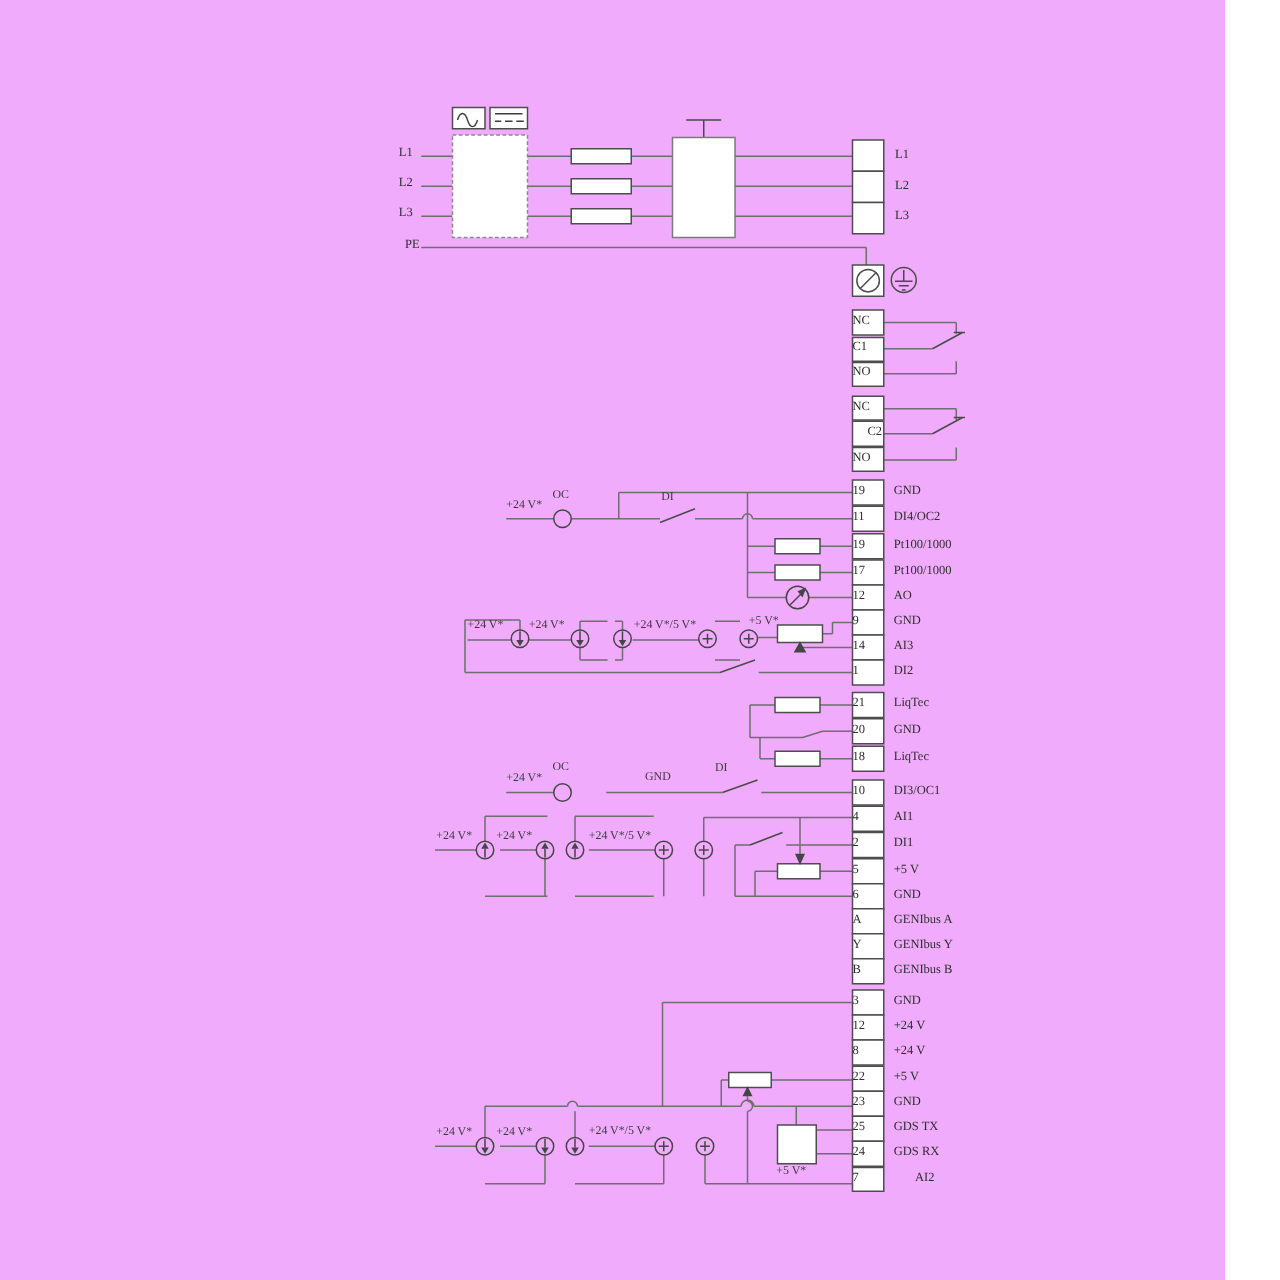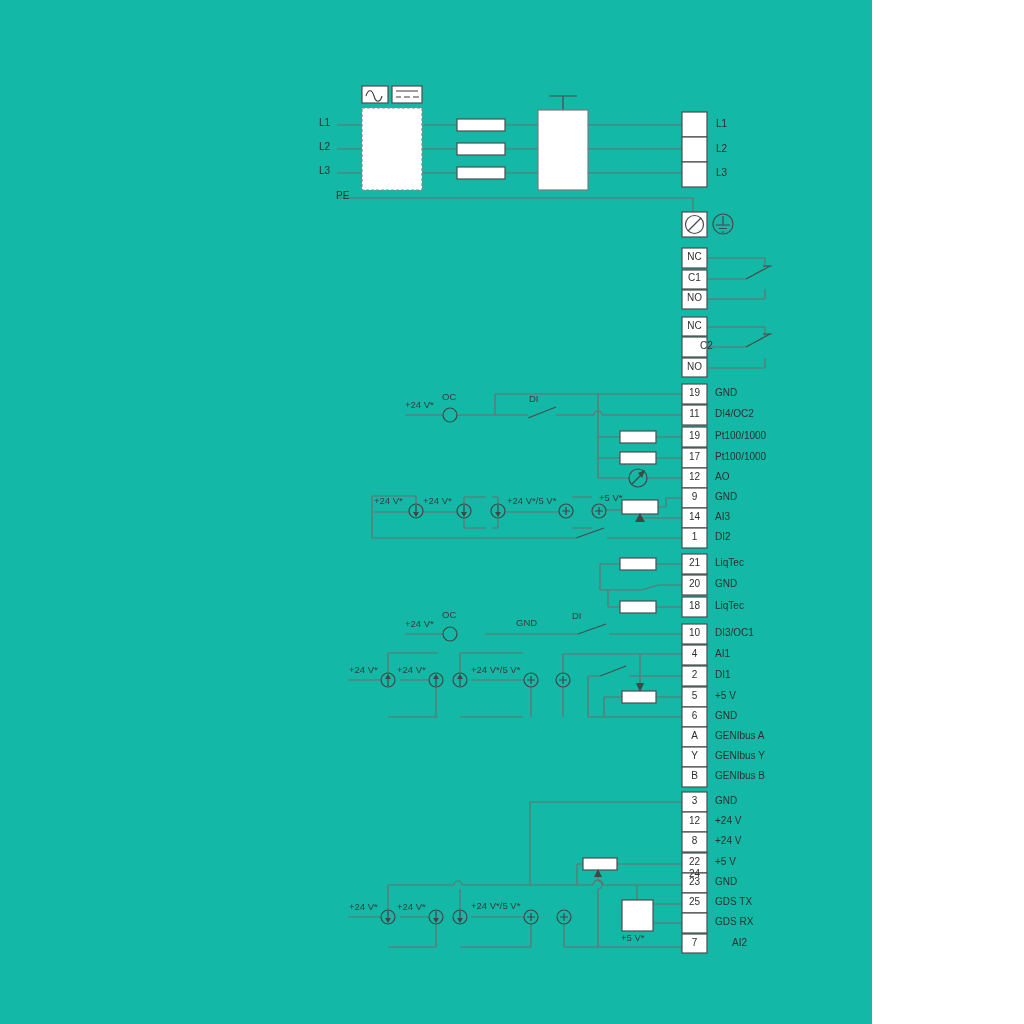--- a/index.html
+++ b/index.html
@@ -1,20 +1,20 @@
 <!DOCTYPE html>
 <html><head>
 <meta charset="utf-8">
 <style>
   html,body{margin:0;padding:0;background:#fff;}
-  #canvas{position:relative;width:872px;height:1024px;background:#14b8a6;overflow:hidden;
-          font-family:Liberation Sans, sans-serif;}
+  #canvas{position:relative;width:980px;height:1024px;background:#f0abfc;overflow:hidden;
+          font-family:Liberation Serif, serif;}
   #wires{position:absolute;left:0;top:0;}
   .lbl{position:absolute;font-size:10px;color:#2e2e2e;white-space:nowrap;line-height:11px;}
-  .num{width:25px;text-align:center;}
+  .num{width:25px;text-align:left;}
   .ann{font-size:9.5px;color:#3a3a3a;}
 </style>
 </head>
 <body>
 
 <div id="canvas">
 
 <svg id="wires" width="1024" height="1024" viewBox="0 0 1024 1024">
 
   <g stroke="#6e6e6e" stroke-width="1.2" fill="none">
@@ -224,21 +224,21 @@
       <circle cx="564" cy="917" r="7"></circle>
           <path d="M560 917 H568 M564 913 V921"></path>
       <polygon points="594,877 602,877 598,869" fill="#454545" stroke="none"></polygon>
     </g>
   </g>
 </svg>
 
 <span class="lbl" style="left:319px;top:117px">L1</span>
 <span class="lbl" style="left:319px;top:141px">L2</span>
 <span class="lbl" style="left:319px;top:165px">L3</span>
-<span class="lbl" style="left:336px;top:190px">PE</span>
+<span class="lbl" style="left:324px;top:190px">PE</span>
 
 <span class="lbl" style="left:716px;top:118px">L1</span>
 <span class="lbl" style="left:716px;top:143px">L2</span>
 <span class="lbl" style="left:716px;top:167px">L3</span>
 
 <span class="lbl num" style="left:682px;top:251px">NC</span>
 <span class="lbl num" style="left:682px;top:272px">C1</span>
 <span class="lbl num" style="left:682px;top:292px">NO</span>
 
 <span class="lbl num" style="left:682px;top:320px">NC</span>
@@ -291,21 +291,21 @@
 <span class="lbl num" style="left:682px;top:815px">12</span>
 <span class="lbl" style="left:715px;top:815px">+24 V</span>
 <span class="lbl num" style="left:682px;top:835px">8</span>
 <span class="lbl" style="left:715px;top:835px">+24 V</span>
 <span class="lbl num" style="left:682px;top:856px">22</span>
 <span class="lbl" style="left:715px;top:856px">+5 V</span>
 <span class="lbl num" style="left:682px;top:876px">23</span>
 <span class="lbl" style="left:715px;top:876px">GND</span>
 <span class="lbl num" style="left:682px;top:896px">25</span>
 <span class="lbl" style="left:715px;top:896px">GDS TX</span>
-<span class="lbl num" style="left:682px;top:868px">24</span>
+<span class="lbl num" style="left:682px;top:916px">24</span>
 <span class="lbl" style="left:715px;top:916px">GDS RX</span>
 <span class="lbl num" style="left:682px;top:937px">7</span>
 <span class="lbl" style="left:732px;top:937px">AI2</span>
 
 <span class="lbl ann" style="left:405px;top:399px">+24 V*</span>
 <span class="lbl ann" style="left:442px;top:391px">OC</span>
 <span class="lbl ann" style="left:529px;top:393px">DI</span>
 
 <span class="lbl ann" style="left:374px;top:495px">+24 V*</span>
 <span class="lbl ann" style="left:423px;top:495px">+24 V*</span>

